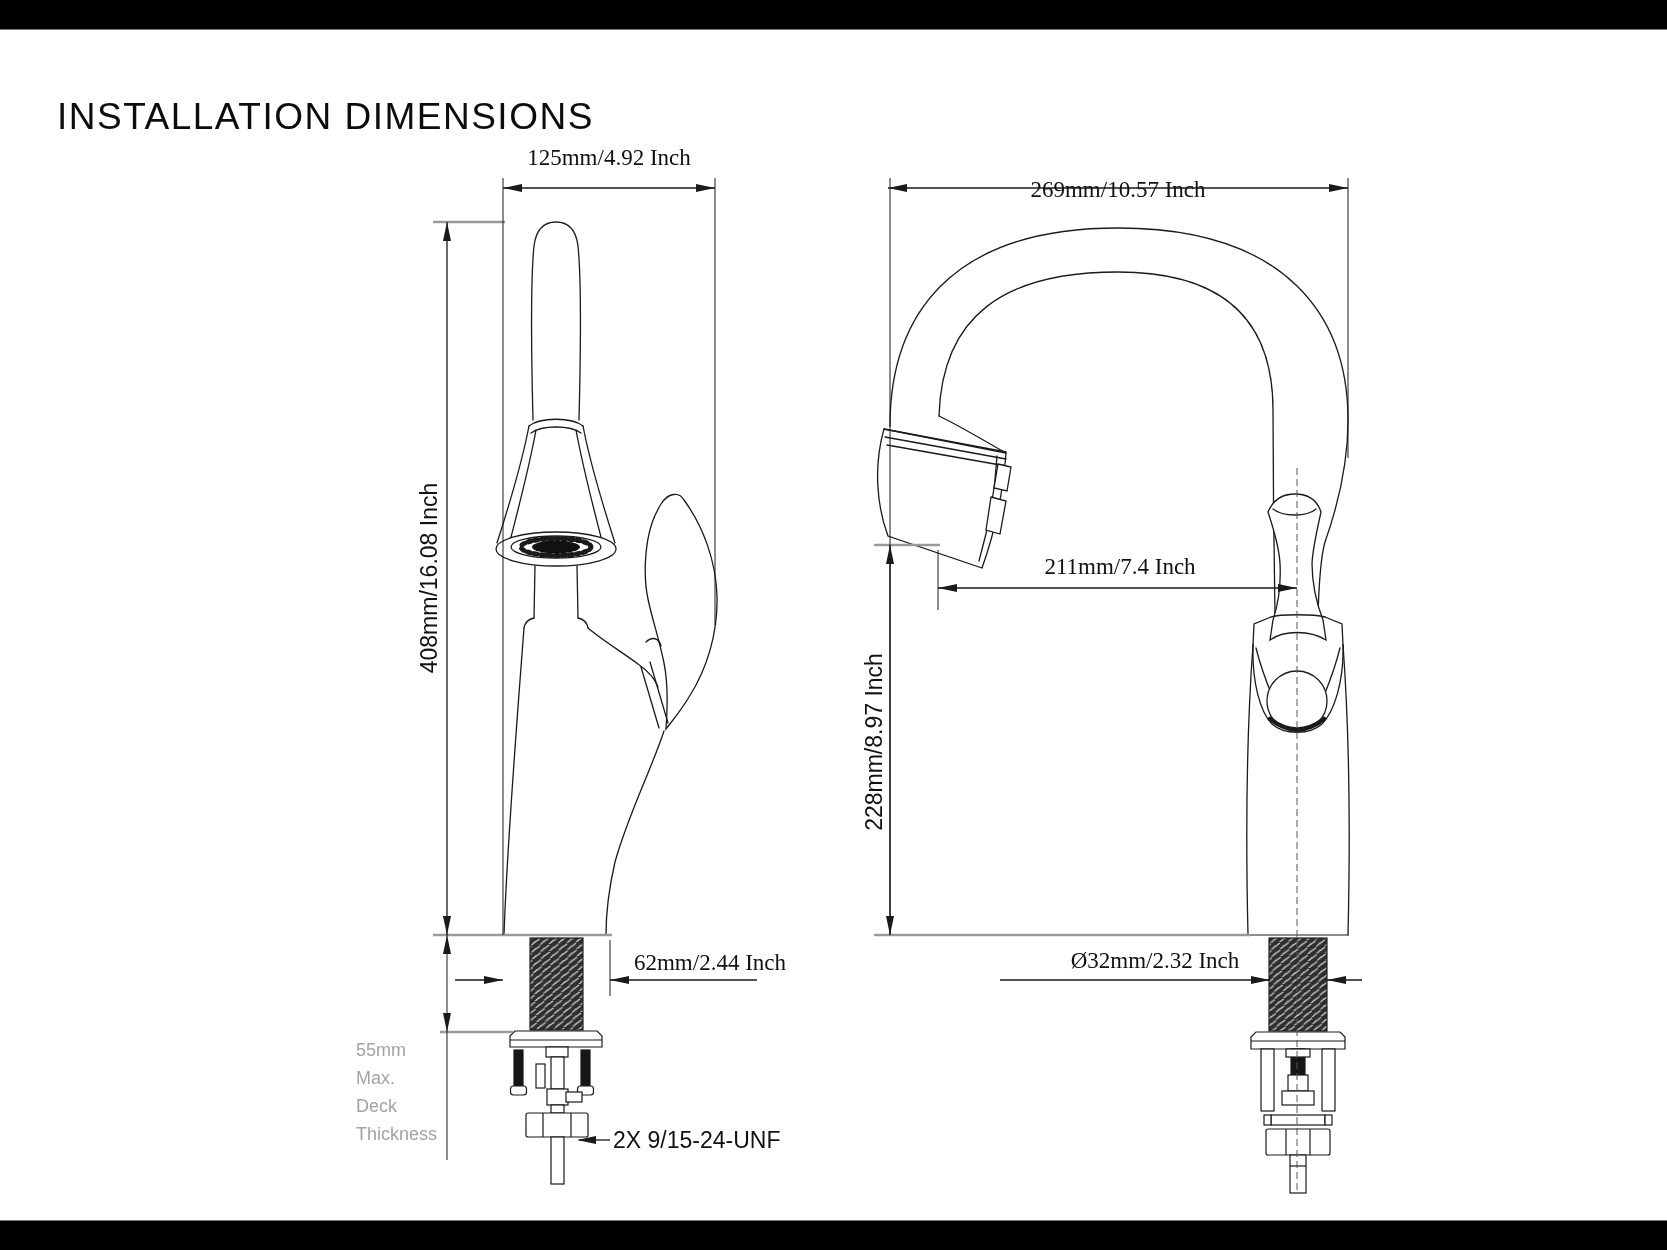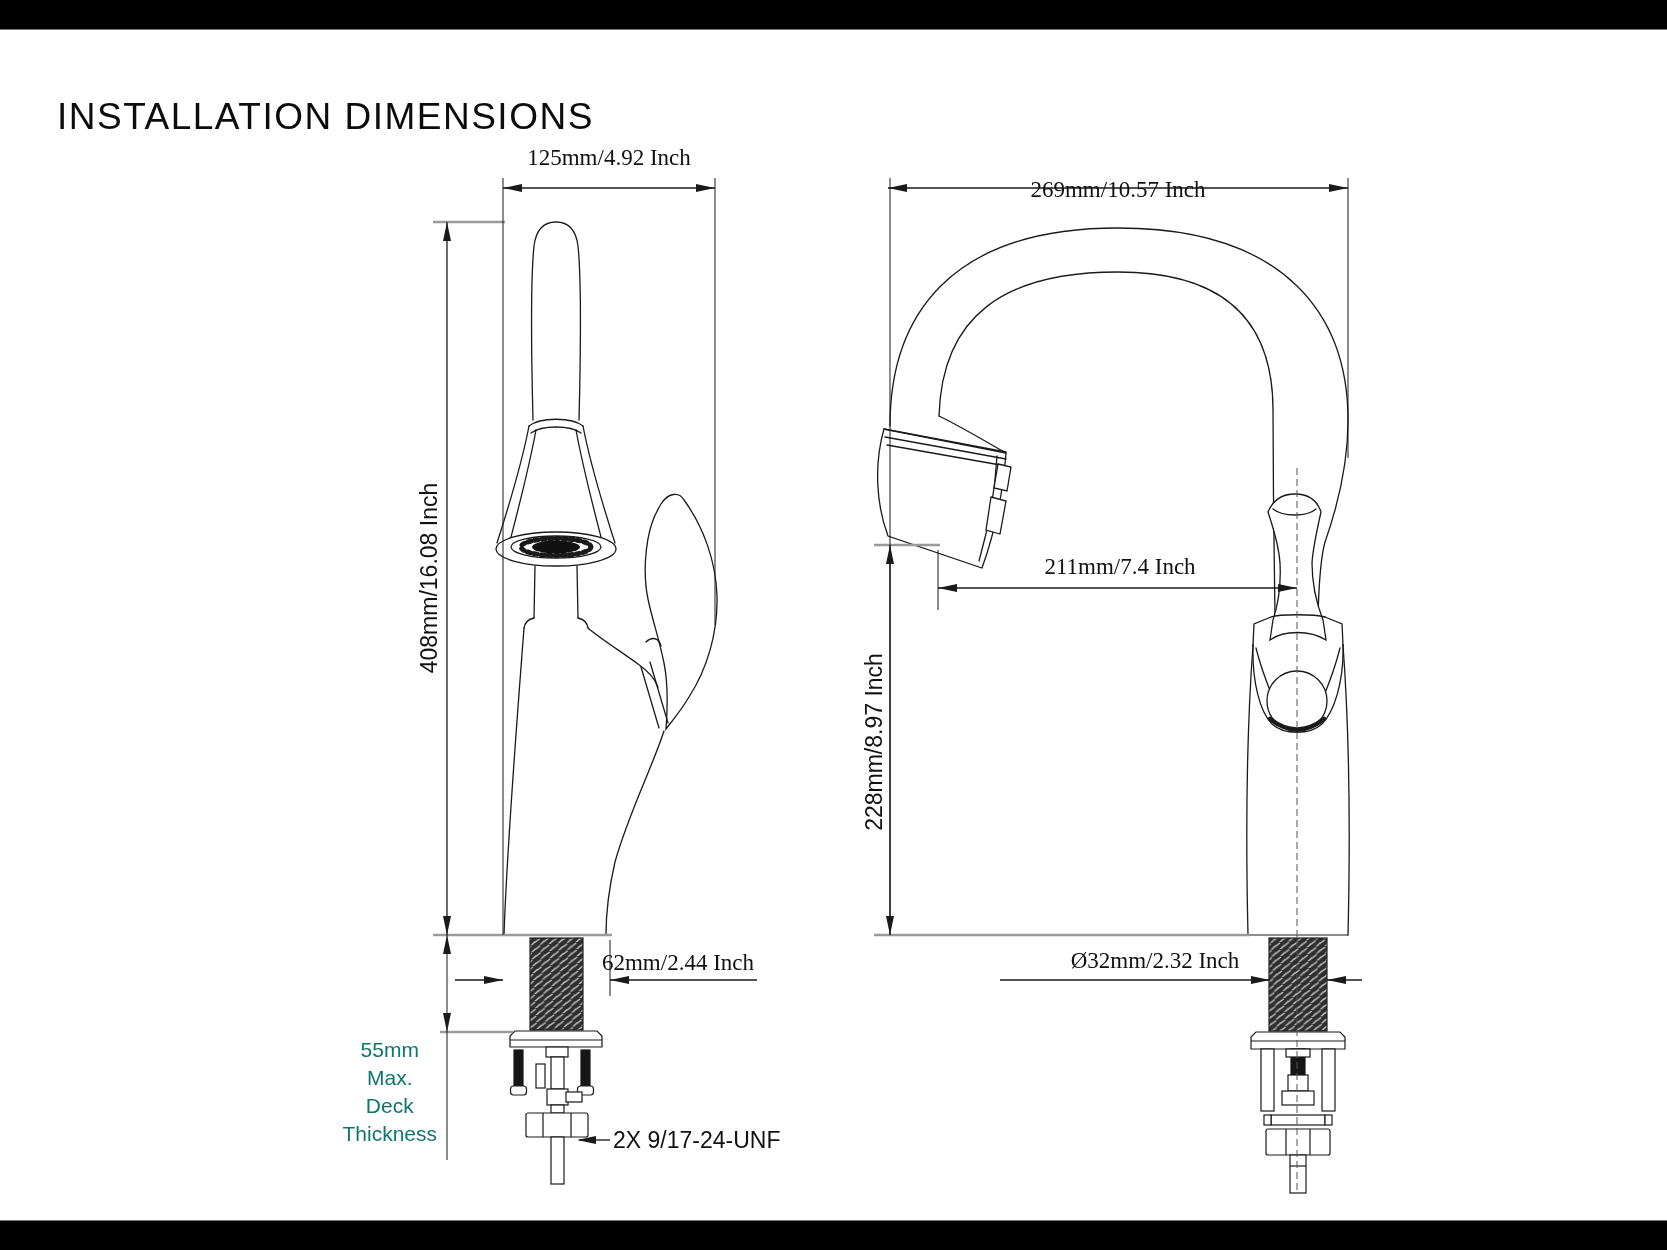--- a/index.html
+++ b/index.html
@@ -8,22 +8,22 @@
   .canvas{position:absolute;left:0;top:29px;width:1667px;height:1192px;background:#fff;
           border-top:1px solid #777;border-bottom:1px solid #777;box-sizing:border-box;}
   .bar{position:absolute;left:0;width:1667px;height:29px;background:#000;}
   .bar.top{top:0;} .bar.bottom{bottom:0;}
   svg.draw{position:absolute;left:0;top:0;}
   .lbl{position:absolute;color:#111;font-size:23px;white-space:nowrap;line-height:1;}
   .lbl.center{transform:translateX(-50%);font-family:Liberation Serif, serif;}
   .lbl.rot{transform:translate(-50%,-50%) rotate(-90deg);}
   .title{position:absolute;left:57px;top:52px;font-size:37px;font-weight:400;
          letter-spacing:1.5px;color:#0c0c0c;margin-top:44px;}
-  .deckLbl{position:absolute;right:1230px;top:1036px;text-align:center;font-size:21px;
-           color:#0f766e;line-height:28px;}
+  .deckLbl{position:absolute;right:1230px;top:1036px;text-align:left;font-size:18px;
+           color:#a3a3a3;line-height:28px;}
   .deckLbl div{white-space:nowrap;}
 </style>
 </head>
 <body>
 
 <div class="page">
   <div class="bar top"></div>
   <div class="bar bottom"></div>
 
   <div class="canvas"></div>
@@ -194,30 +194,30 @@
       <polygon points="577,1140 596,1136 596,1144"></polygon>
     </g>
   </svg>
 
   <div class="title">INSTALLATION DIMENSIONS</div>
 
   <div class="lbl center" style="left:609px;top:146px;">125mm/4.92 Inch</div>
 
   <div class="lbl rot" style="left:429px;top:578px;">408mm/16.08 Inch</div>
 
-  <div class="lbl center" style="left:678px;top:951px;">62mm/2.44 Inch</div>
+  <div class="lbl center" style="left:710px;top:951px;">62mm/2.44 Inch</div>
 
   <div class="deckLbl">
     <div>55mm</div>
     <div>Max.</div>
     <div>Deck</div>
     <div>Thickness</div>
   </div>
 
-  <div class="lbl" style="left:613px;top:1129px;">2X 9/17-24-UNF</div>
+  <div class="lbl" style="left:613px;top:1129px;">2X 9/15-24-UNF</div>
 
   <div class="lbl center" style="left:1118px;top:146px;margin-top:32px;">269mm/10.57 Inch</div>
 
   <div class="lbl rot" style="left:874px;top:742px;">228mm/8.97 Inch</div>
 
   <div class="lbl center" style="left:1120px;top:555px;">211mm/7.4 Inch</div>
 
   <div class="lbl center" style="left:1155px;top:949px;">Ø32mm/2.32 Inch</div>
 </div>
 

